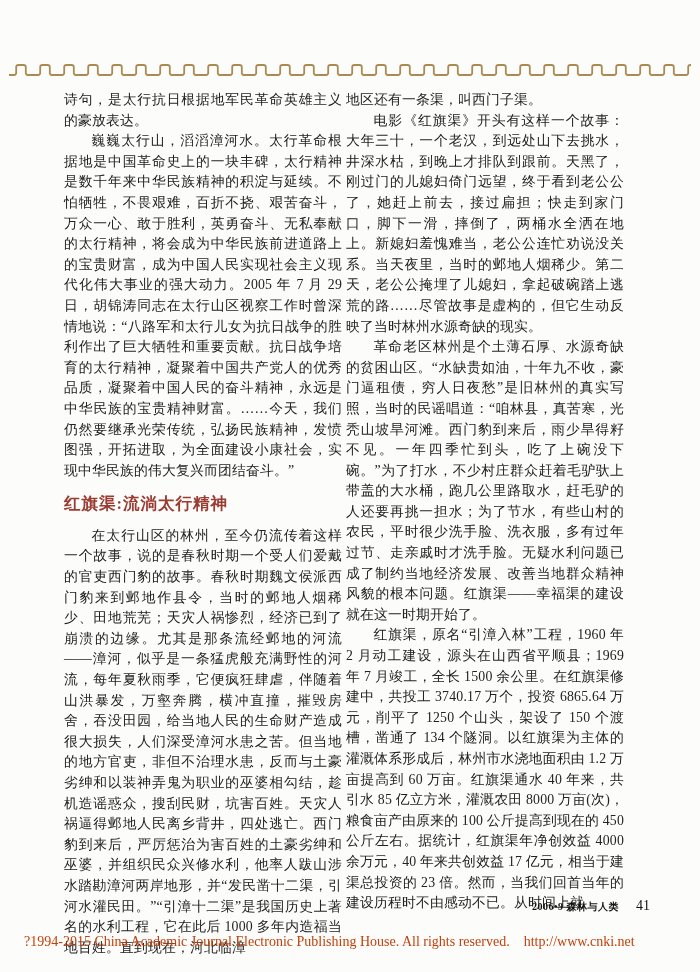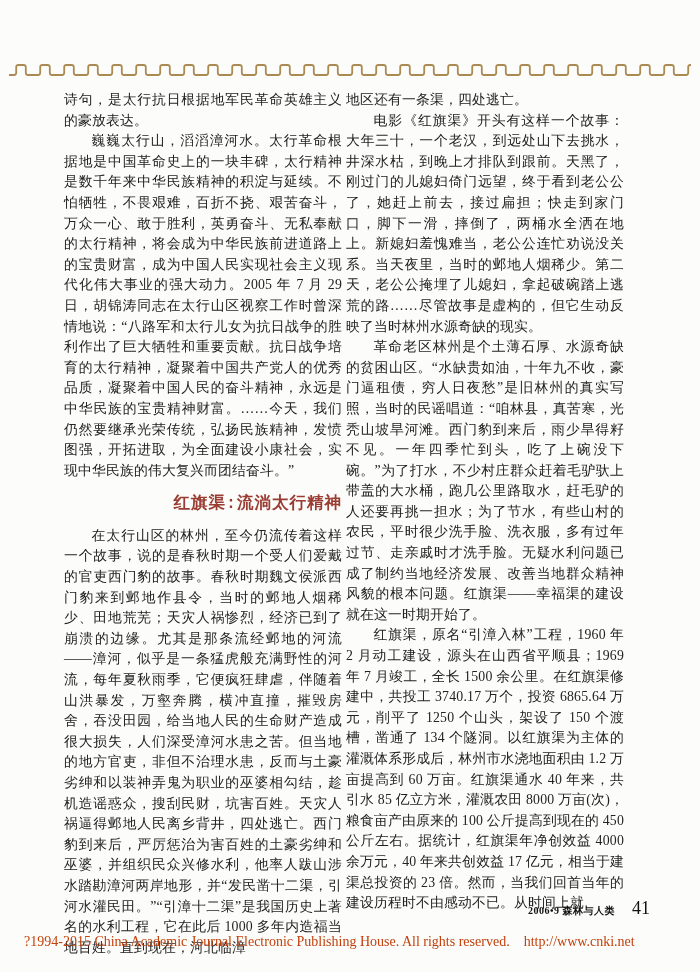--- a/index.html
+++ b/index.html
@@ -27,44 +27,43 @@
   .col {
     width: 278px;
     font-size: 13.8px;
     line-height: 20.6px;
     text-align: justify;
     letter-spacing: 0.2px;
   }
   .col p { margin: 0; }
   .col p.indent { text-indent: 2em; }
   .section-heading {
-    text-align: right;
+    text-align: left;
     font-weight: bold;
     font-size: 16.5px;
     color: var(--heading-color, #9a3c32);
     margin: 13px 0 11px 0;
     letter-spacing: 1px;
-    font-family: Liberation Mono, monospace;
   }
   .footer {
     position: absolute;
     top: 898px; right: 50px;
     display: flex;
     align-items: baseline;
     gap: 17px;
     text-align: right;
   }
   .journal-label {
     font-size: 10px;
     font-weight: bold;
     color: #111;
     letter-spacing: 0.5px;
   }
   .page-number {
-    font-size: 18px;
+    font-size: 14px;
     color: #111;
   }
   .watermark {
     position: absolute;
     top: 934px; left: 24px;
     width: 660px;
     font-size: 14px;
     color: #c2410c;
     white-space: pre;
     font-family: "Liberation Serif", "DejaVu Serif", serif;
@@ -87,21 +86,21 @@
   <div class="columns">
 
     <div class="col">
       <p>诗句，是太行抗日根据地军民革命英雄主义的豪放表达。</p>
       <p class="indent">巍巍太行山，滔滔漳河水。太行革命根据地是中国革命史上的一块丰碑，太行精神是数千年来中华民族精神的积淀与延续。不怕牺牲，不畏艰难，百折不挠、艰苦奋斗，万众一心、敢于胜利，英勇奋斗、无私奉献的太行精神，将会成为中华民族前进道路上的宝贵财富，成为中国人民实现社会主义现代化伟大事业的强大动力。2005 年 7 月 29 日，胡锦涛同志在太行山区视察工作时曾深情地说：“八路军和太行儿女为抗日战争的胜利作出了巨大牺牲和重要贡献。抗日战争培育的太行精神，凝聚着中国共产党人的优秀品质，凝聚着中国人民的奋斗精神，永远是中华民族的宝贵精神财富。……今天，我们仍然要继承光荣传统，弘扬民族精神，发愤图强，开拓进取，为全面建设小康社会，实现中华民族的伟大复兴而团结奋斗。”</p>
       <h2 class="section-heading">红旗渠:流淌太行精神</h2>
       <p class="indent">在太行山区的林州，至今仍流传着这样一个故事，说的是春秋时期一个受人们爱戴的官吏西门豹的故事。春秋时期魏文侯派西门豹来到邺地作县令，当时的邺地人烟稀少、田地荒芜；天灾人祸惨烈，经济已到了崩溃的边缘。尤其是那条流经邺地的河流——漳河，似乎是一条猛虎般充满野性的河流，每年夏秋雨季，它便疯狂肆虐，伴随着山洪暴发，万壑奔腾，横冲直撞，摧毁房舍，吞没田园，给当地人民的生命财产造成很大损失，人们深受漳河水患之苦。但当地的地方官吏，非但不治理水患，反而与土豪劣绅和以装神弄鬼为职业的巫婆相勾结，趁机造谣惑众，搜刮民财，坑害百姓。天灾人祸逼得邺地人民离乡背井，四处逃亡。西门豹到来后，严厉惩治为害百姓的土豪劣绅和巫婆，并组织民众兴修水利，他率人跋山涉水踏勘漳河两岸地形，并“发民凿十二渠，引河水灌民田。”“引漳十二渠”是我国历史上著名的水利工程，它在此后 1000 多年内造福当地百姓。直到现在，河北临漳</p>
     </div>
 
     <div class="col">
-      <p>地区还有一条渠，四处逃亡。</p>
+      <p>地区还有一条渠，叫西门子渠。</p>
       <p class="indent">电影《红旗渠》开头有这样一个故事：大年三十，一个老汉，到远处山下去挑水，井深水枯，到晚上才排队到跟前。天黑了，刚过门的儿媳妇倚门远望，终于看到老公公了，她赶上前去，接过扁担；快走到家门口，脚下一滑，摔倒了，两桶水全洒在地上。新媳妇羞愧难当，老公公连忙劝说没关系。当天夜里，当时的邺地人烟稀少。第二天，老公公掩埋了儿媳妇，拿起破碗踏上逃荒的路……尽管故事是虚构的，但它生动反映了当时林州水源奇缺的现实。</p>
       <p class="indent">革命老区林州是个土薄石厚、水源奇缺的贫困山区。“水缺贵如油，十年九不收，豪门逼租债，穷人日夜愁”是旧林州的真实写照，当时的民谣唱道：“咱林县，真苦寒，光秃山坡旱河滩。西门豹到来后，雨少旱得籽不见。一年四季忙到头，吃了上碗没下碗。”为了打水，不少村庄群众赶着毛驴驮上带盖的大水桶，跑几公里路取水，赶毛驴的人还要再挑一担水；为了节水，有些山村的农民，平时很少洗手脸、洗衣服，多有过年过节、走亲戚时才洗手脸。无疑水利问题已成了制约当地经济发展、改善当地群众精神风貌的根本问题。红旗渠——幸福渠的建设就在这一时期开始了。</p>
       <p class="indent">红旗渠，原名“引漳入林”工程，1960 年 2 月动工建设，源头在山西省平顺县；1969 年 7 月竣工，全长 1500 余公里。在红旗渠修建中，共投工 3740.17 万个，投资 6865.64 万元，削平了 1250 个山头，架设了 150 个渡槽，凿通了 134 个隧洞。以红旗渠为主体的灌溉体系形成后，林州市水浇地面积由 1.2 万亩提高到 60 万亩。红旗渠通水 40 年来，共引水 85 亿立方米，灌溉农田 8000 万亩(次)，粮食亩产由原来的 100 公斤提高到现在的 450 公斤左右。据统计，红旗渠年净创效益 4000 余万元，40 年来共创效益 17 亿元，相当于建渠总投资的 23 倍。然而，当我们回首当年的建设历程时不由感动不已。从时间上就</p>
     </div>
 
   </div>
 
   <div class="footer">
     <span class="journal-label">2006•9 森林与人类</span>
     <span class="page-number">41</span>

